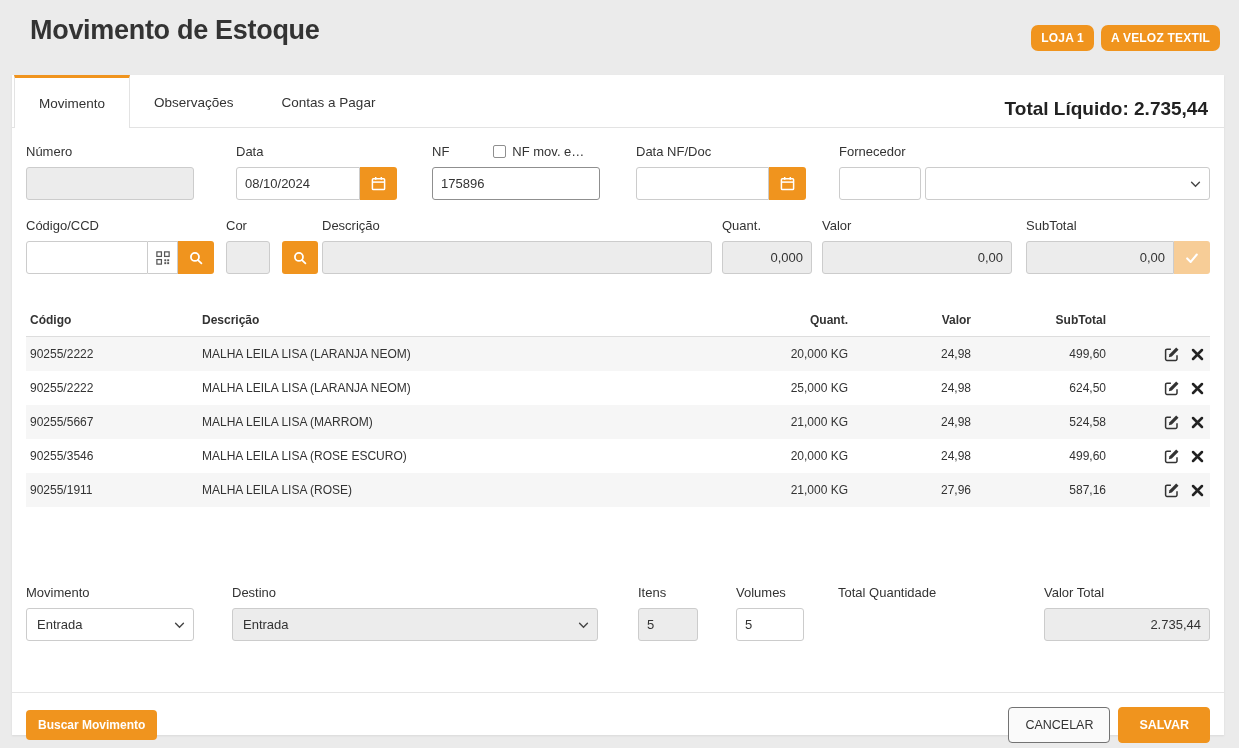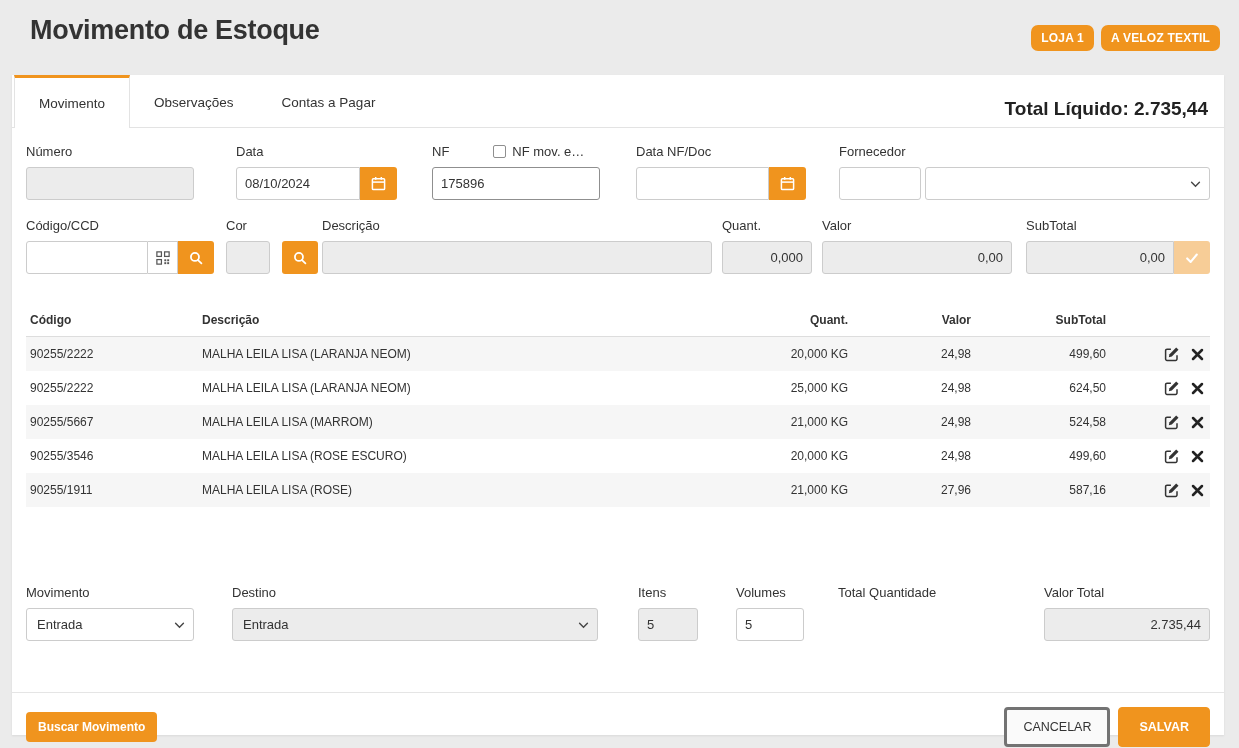--- a/index.html
+++ b/index.html
@@ -66,21 +66,21 @@
 
   
   .frow-3 { margin-top:78px; }
 
   
   .footer-actions { border-top:1px solid #e5e5e5; margin-top:51px; padding:14px; display:flex;
                     justify-content:space-between; align-items:center; }
   .btn-buscar { background:#f0941e; color:#fff; border:none; border-radius:4px; font-family:inherit;
                 font-size:12px; font-weight:bold; padding:8px 12px; cursor:pointer; }
   .right-actions { display:flex; gap:8px; }
-  .btn-cancel { background:#fafafa; color:#333; border:3px solid #737373; border-radius:4px; font-family:inherit;
+  .btn-cancel { background:#fafafa; color:#333; border:1px solid #737373; border-radius:4px; font-family:inherit;
                 font-size:12.5px; padding:10px 16px; cursor:pointer; }
   .btn-save { background:#f0941e; color:#fff; border:1px solid #f0941e; border-radius:4px; font-family:inherit;
               font-size:12.5px; font-weight:bold; padding:10px 20px; cursor:pointer; }
 </style>
 </head>
 <body>
 
 <div class="screen">
 
   <div class="page-title">Movimento de Estoque</div>

